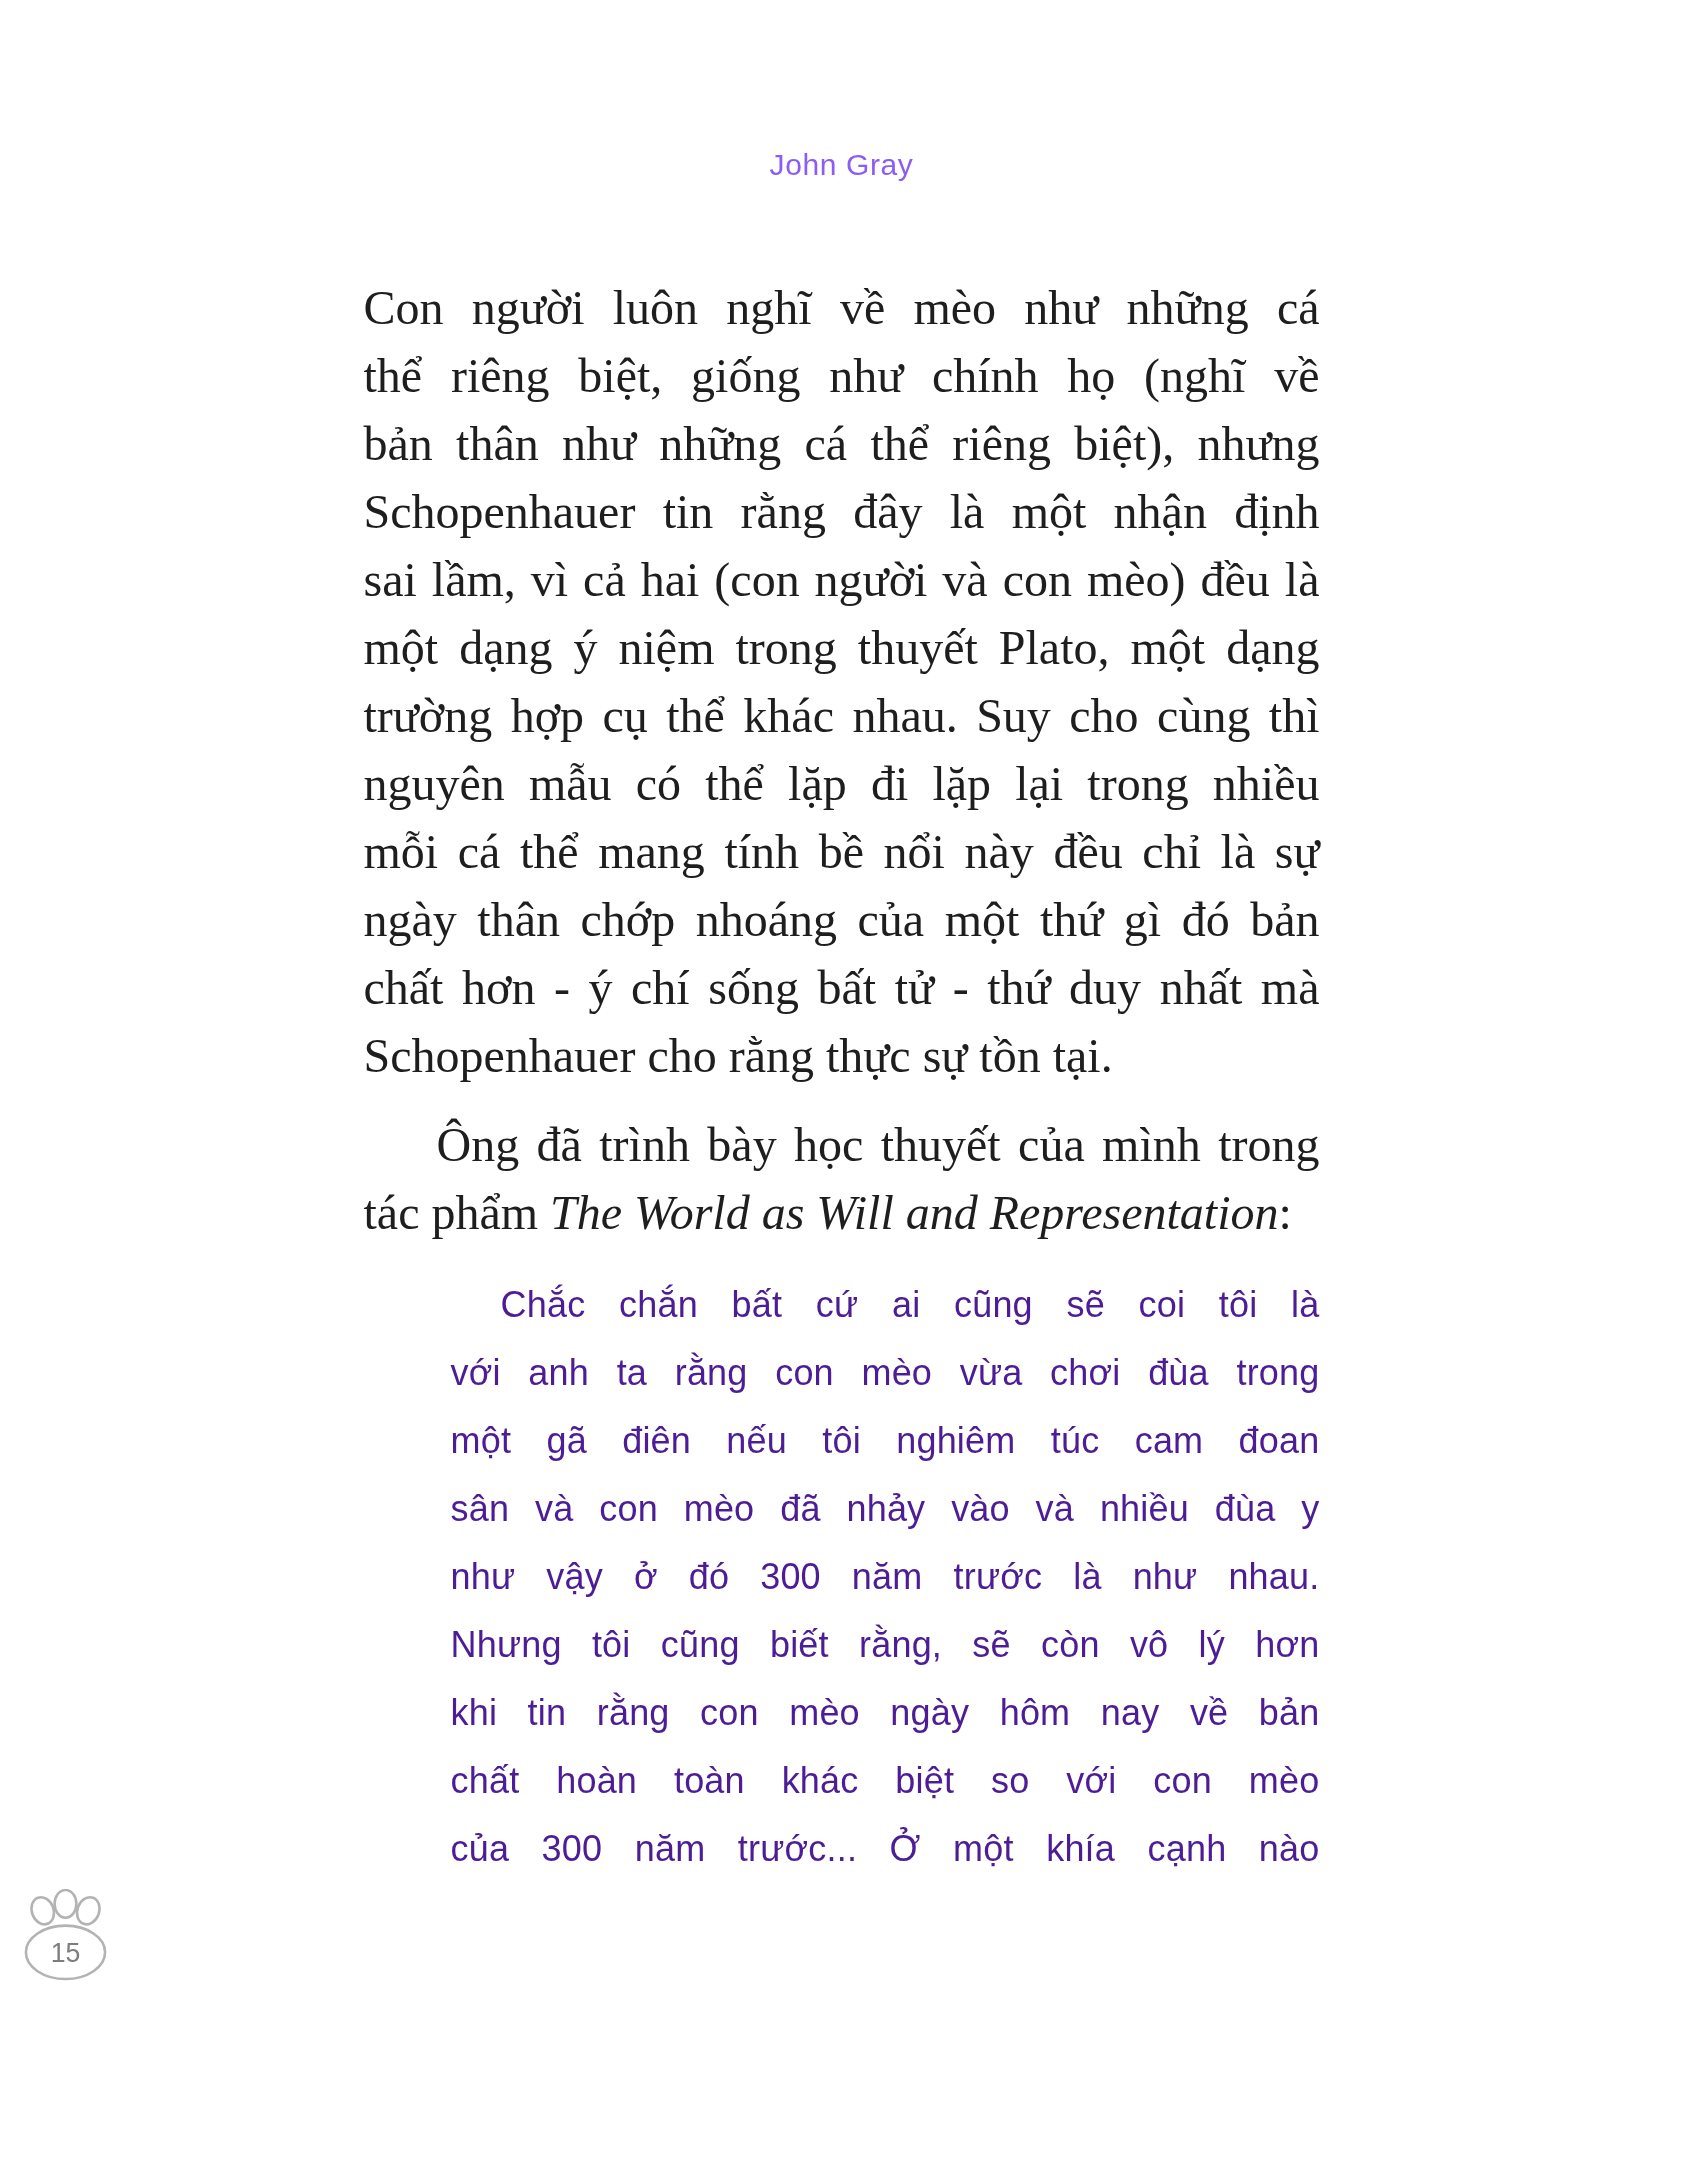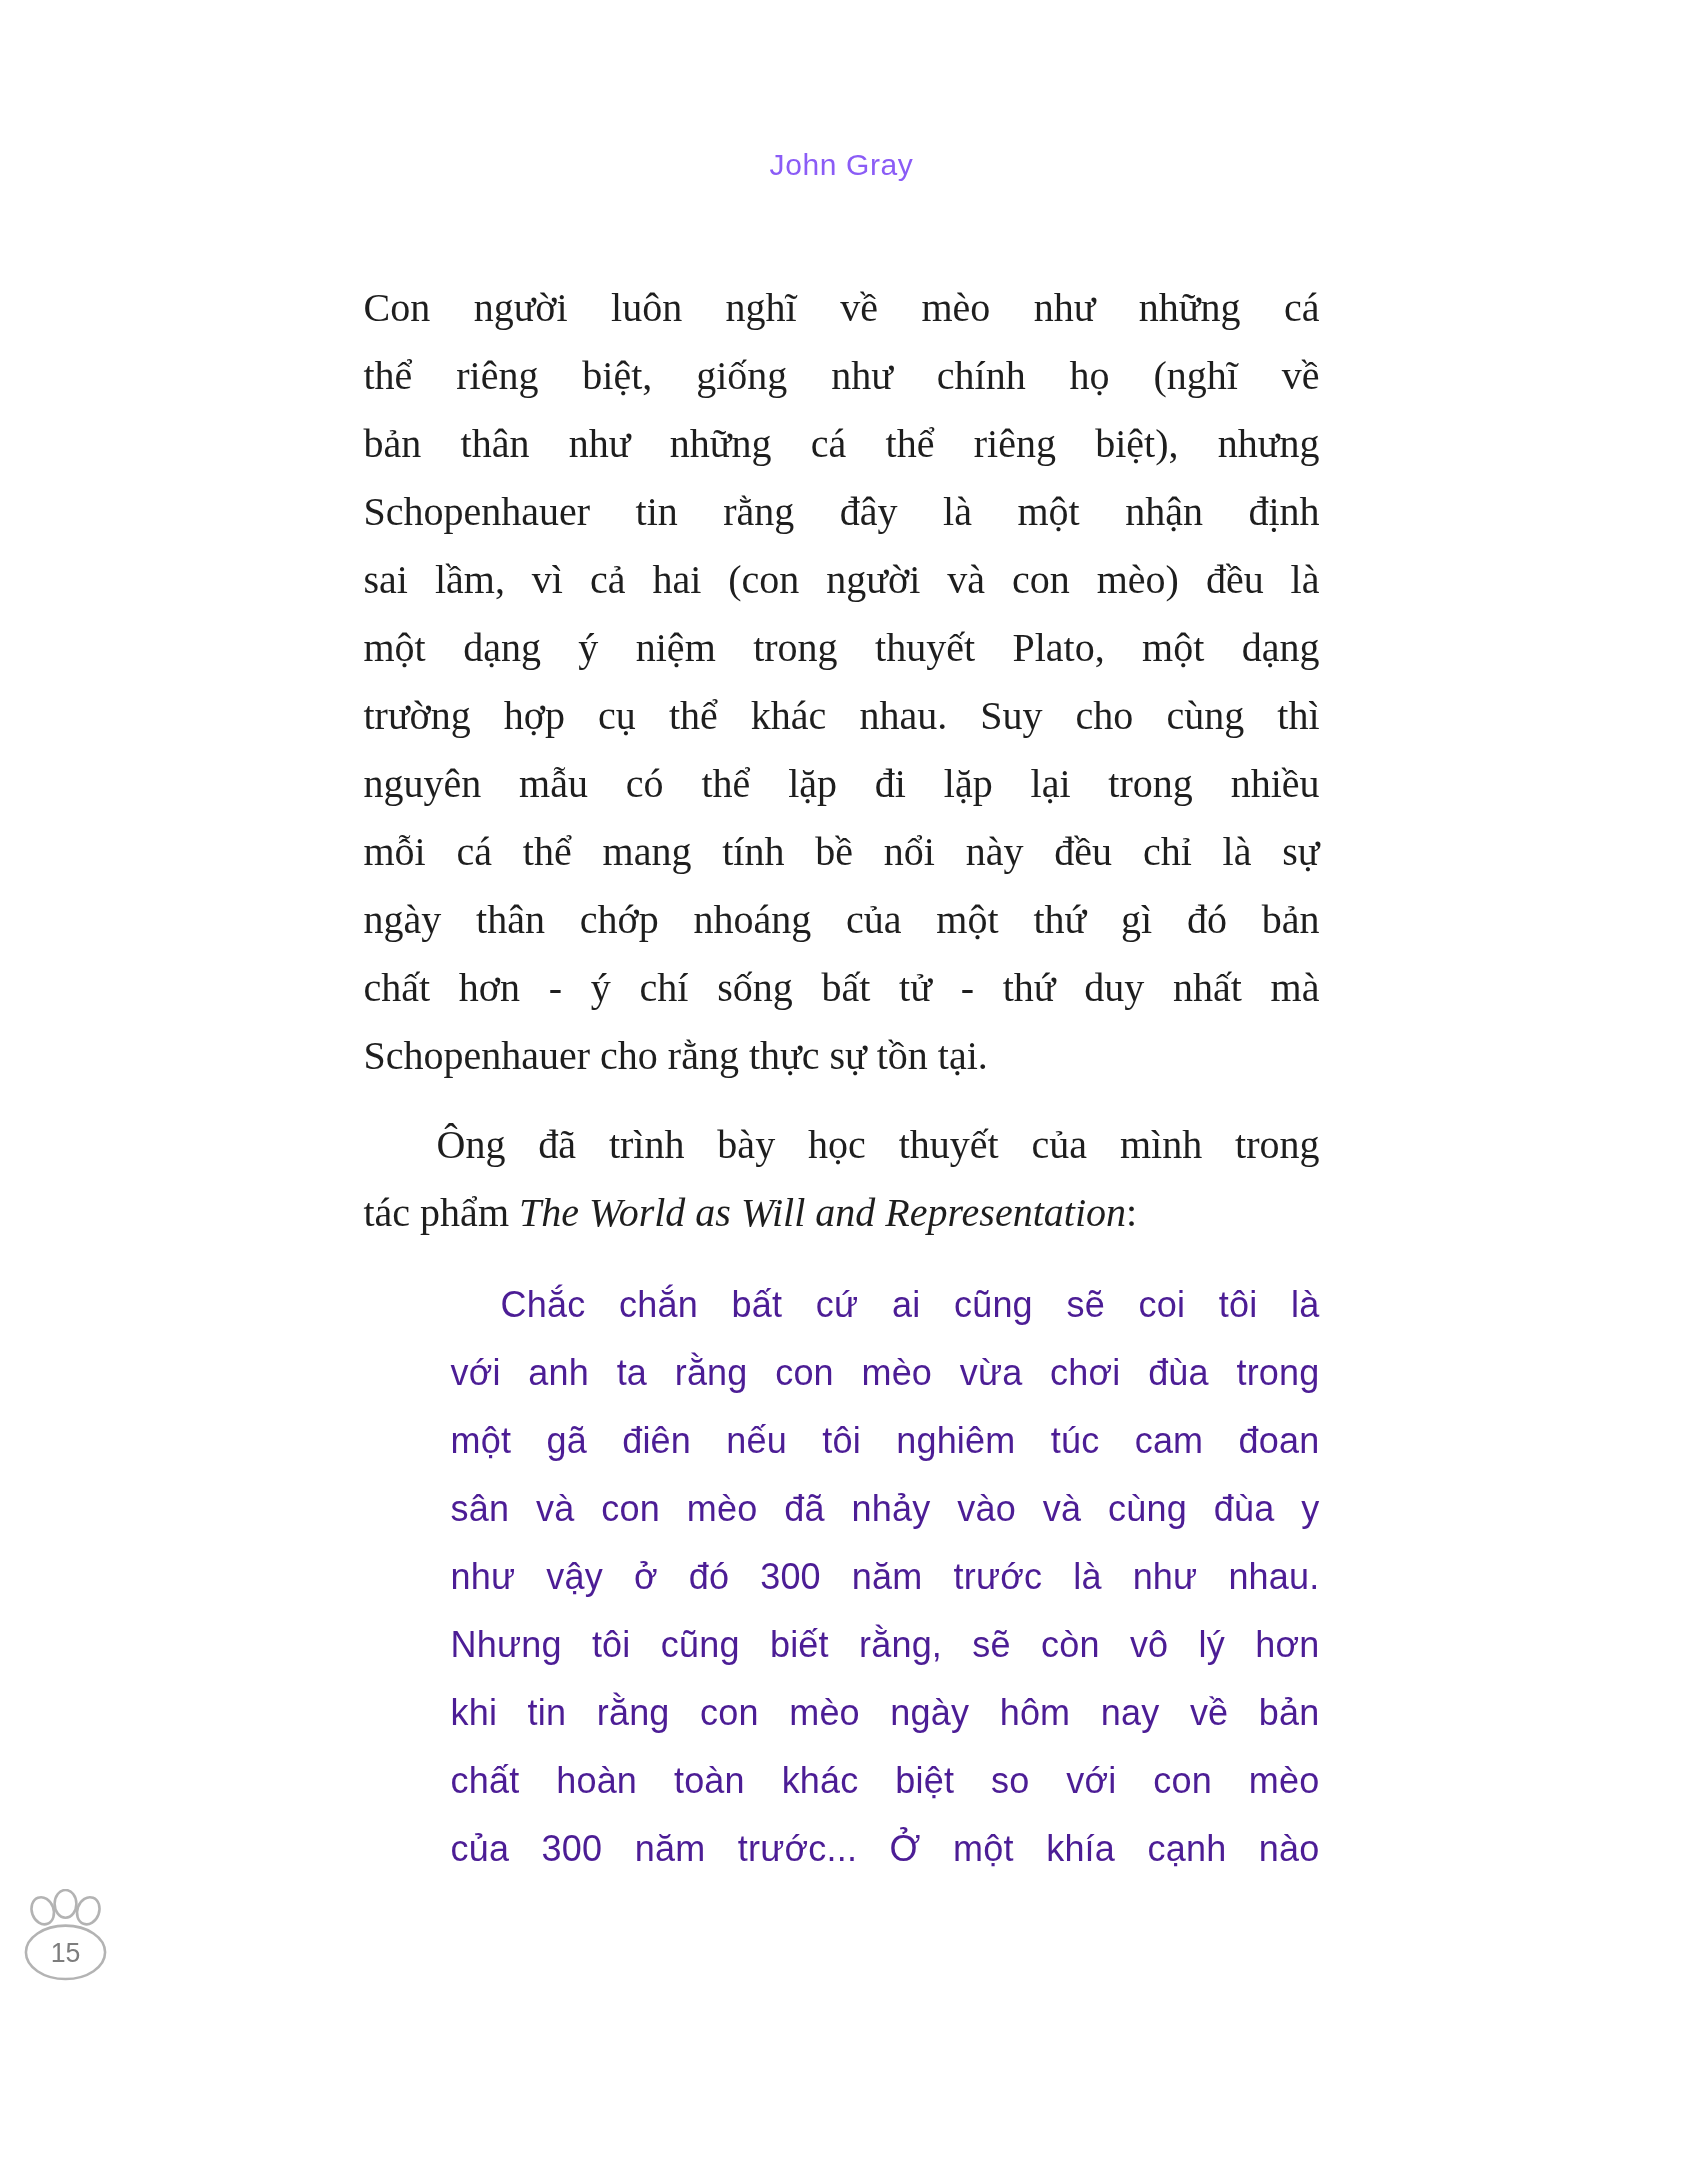--- a/index.html
+++ b/index.html
@@ -22,21 +22,21 @@
   }
 
   .text-column {
     width: 956px;
     margin: 91px auto 0 auto;
     font-family: "Liberation Serif", "DejaVu Serif", serif;
     color: #1e1e1e;
   }
 
   .line {
-    font-size: 40px;
+    font-size: 48px;
     line-height: 68px;
     text-align: justify;
     text-align-last: justify;
     white-space: normal;
   }
 
   .para1 .line.last-line { text-align-last: left; }
 
   .para2 { margin-top: 21px; }
   .para2 .line-first { text-indent: 73px; }
@@ -98,21 +98,21 @@
 
   <div class="para2">
     <div class="line line-first">Ông đã trình bày học thuyết của mình trong</div>
     <div class="line line-last"><span>tác phẩm </span><span class="book-title">The World as Will and Representation</span><span>:</span></div>
   </div>
 
   <div class="quote">
       <div class="line">Chắc chắn bất cứ ai cũng sẽ coi tôi là</div>
       <div class="line">với anh ta rằng con mèo vừa chơi đùa trong</div>
       <div class="line">một gã điên nếu tôi nghiêm túc cam đoan</div>
-      <div class="line">sân và con mèo đã nhảy vào và cùng đùa y</div>
+      <div class="line">sân và con mèo đã nhảy vào và nhiều đùa y</div>
       <div class="line">như vậy ở đó 300 năm trước là như nhau.</div>
       <div class="line">Nhưng tôi cũng biết rằng, sẽ còn vô lý hơn</div>
       <div class="line">khi tin rằng con mèo ngày hôm nay về bản</div>
       <div class="line">chất hoàn toàn khác biệt so với con mèo</div>
       <div class="line last-line">của 300 năm trước... Ở một khía cạnh nào</div>
     </div>
 
 </div>
 
 <div class="footer">

